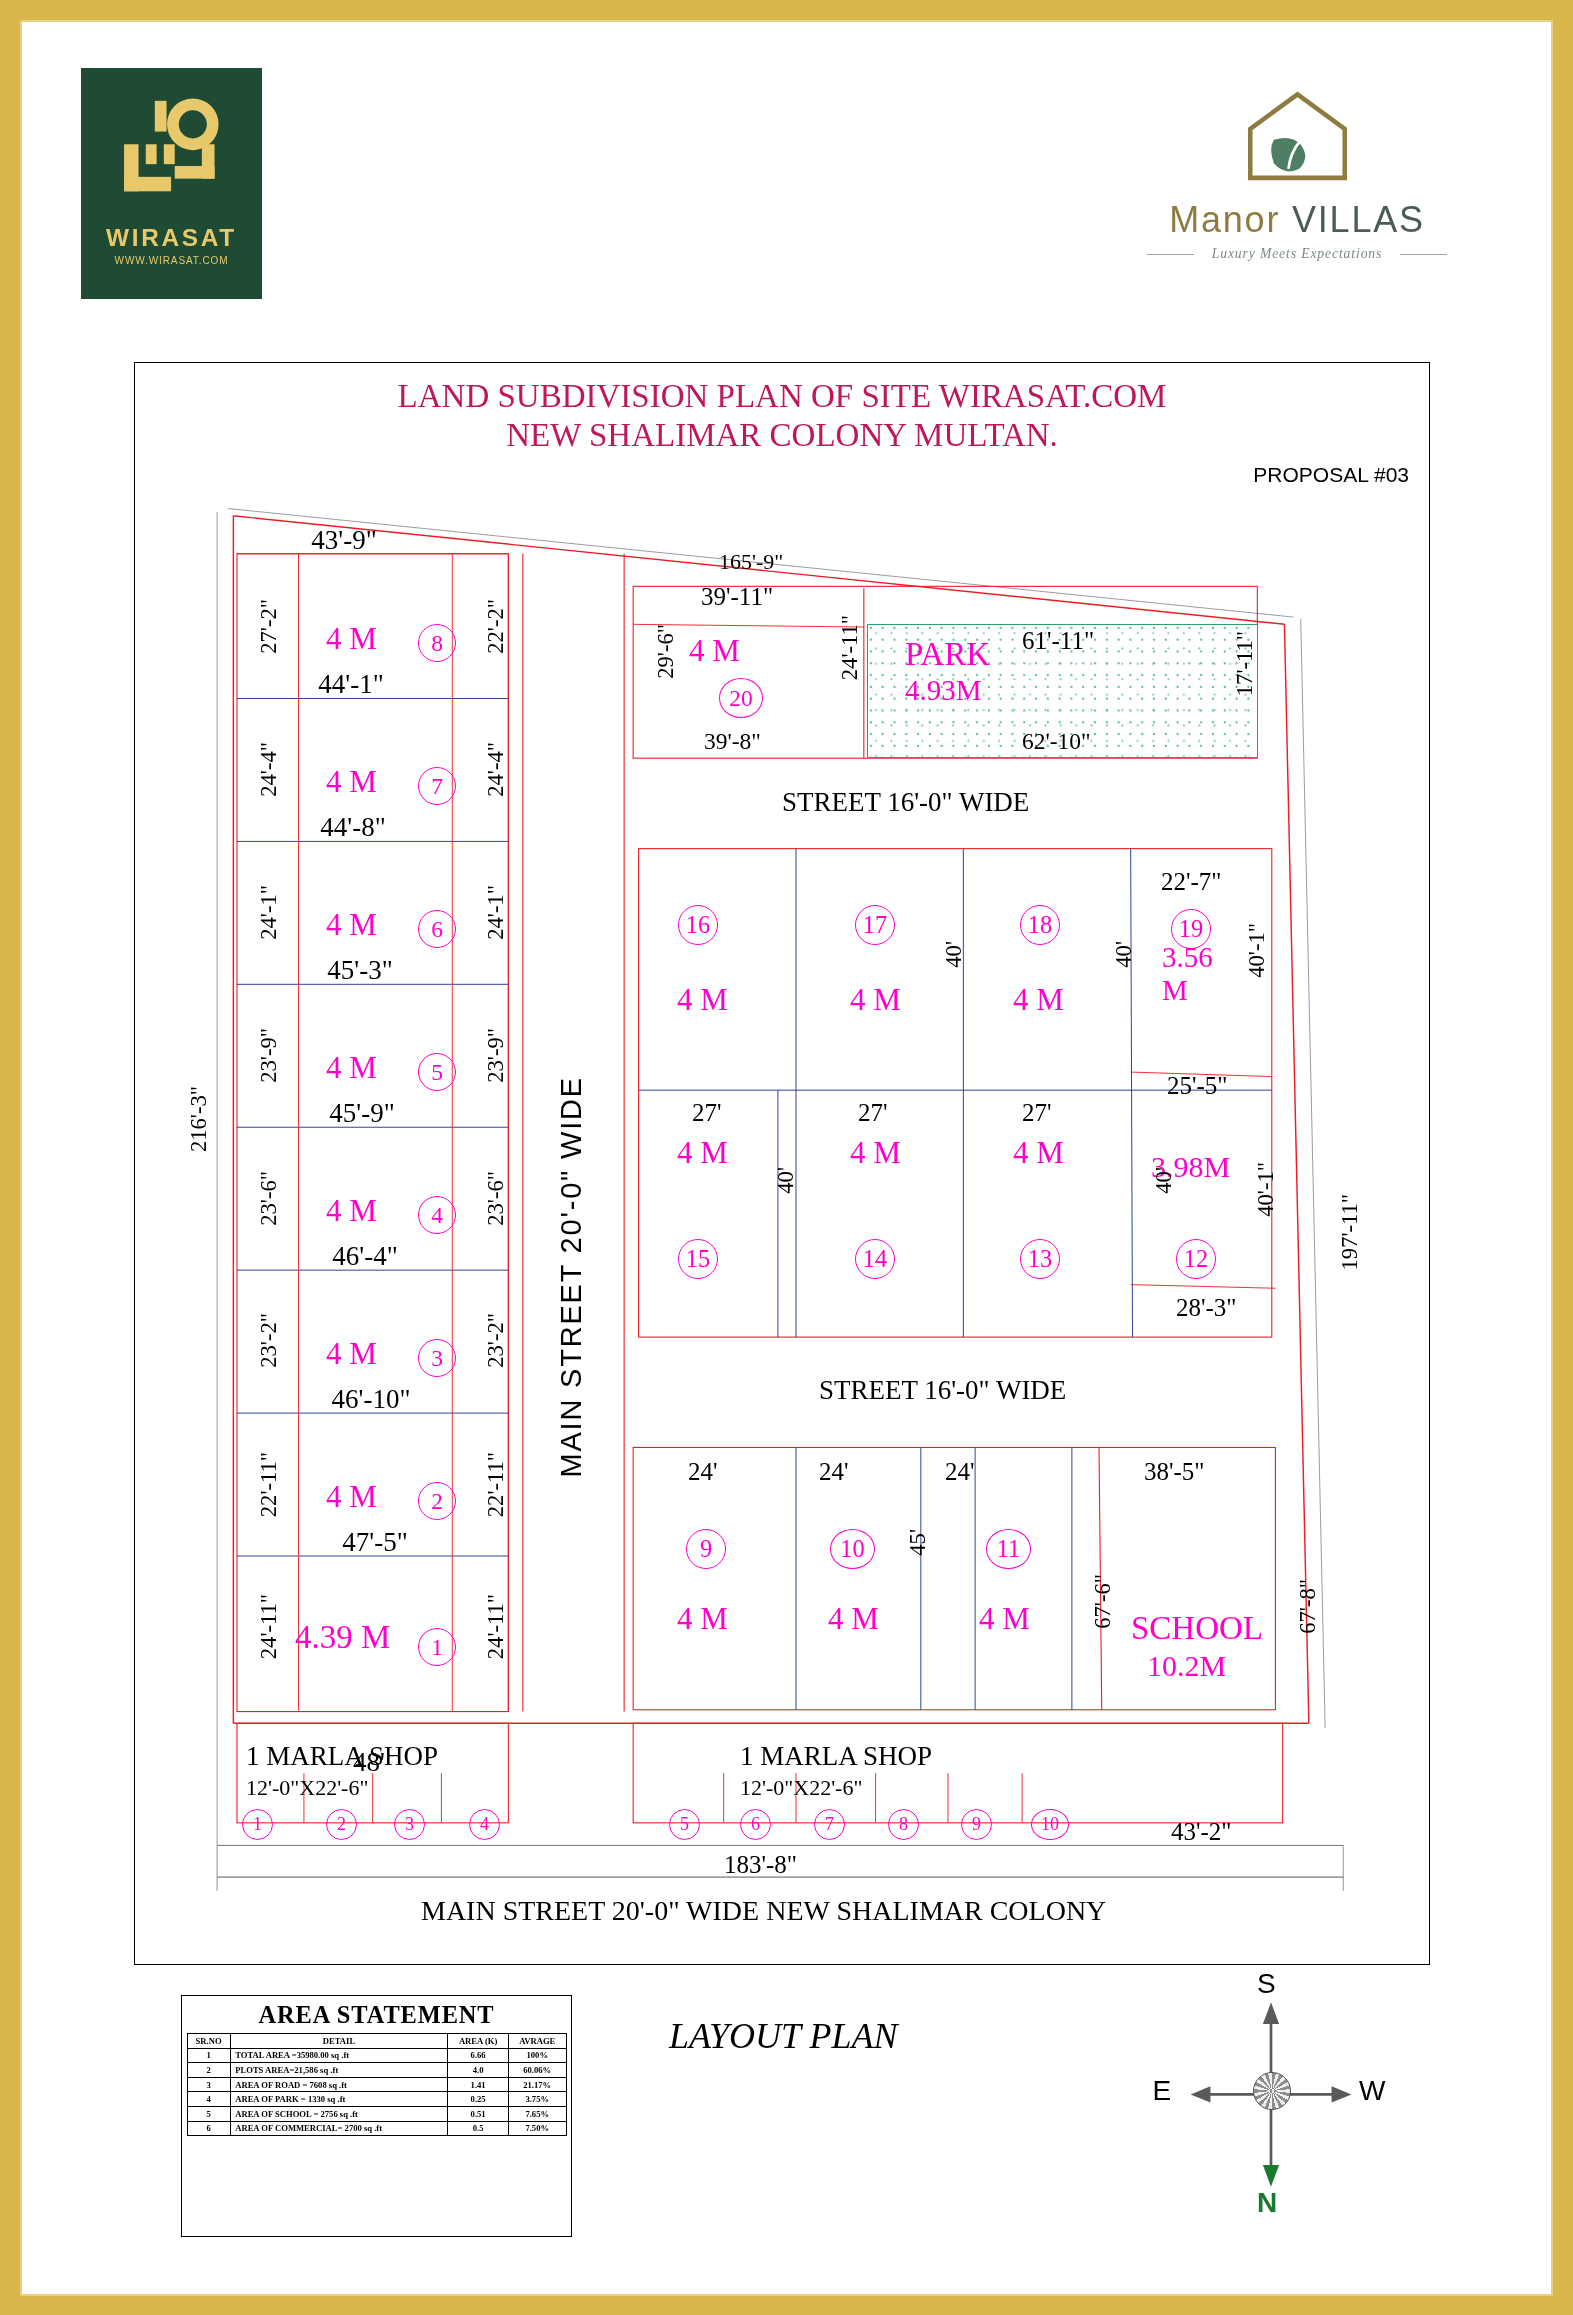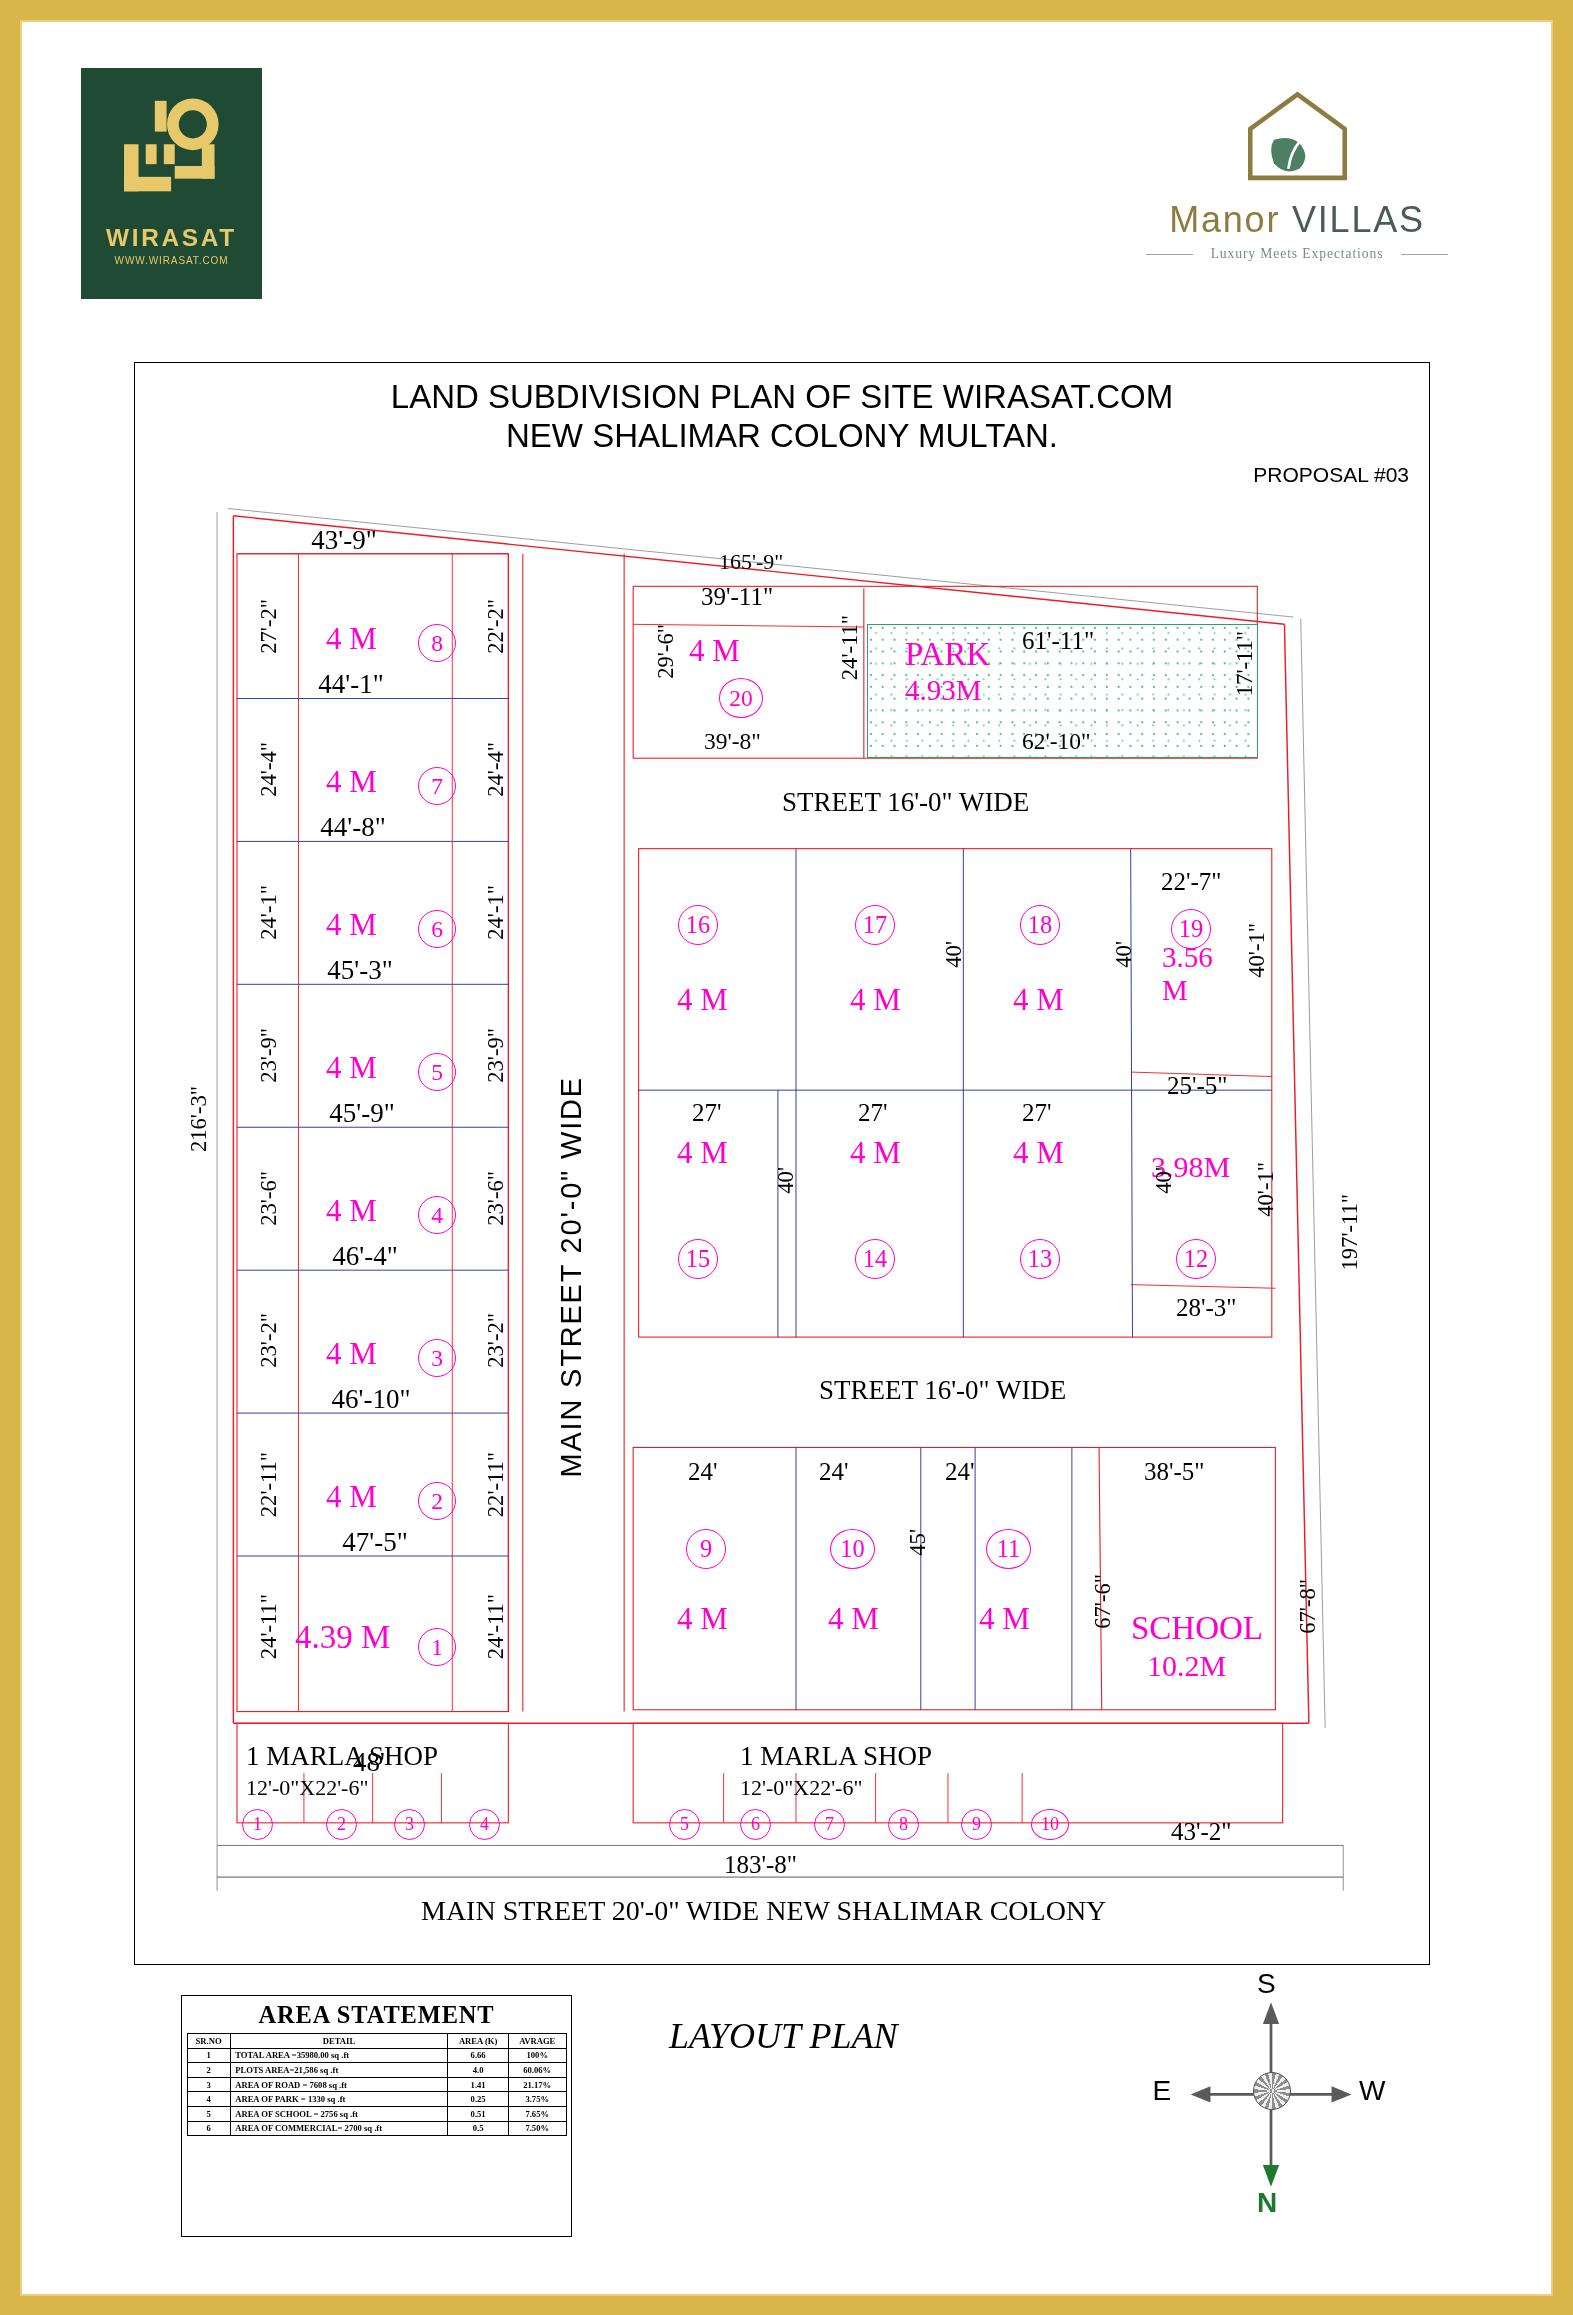--- a/index.html
+++ b/index.html
@@ -47,34 +47,34 @@
   .manor{
     position:absolute;right:95px;top:54px;width:362px;height:208px;
     display:flex;flex-direction:column;align-items:center;justify-content:flex-end;
   }
   .manor-txt{
     font-family:"Liberation Sans",sans-serif;
     font-size:36px;letter-spacing:1.8px;color:#4b5c58;font-weight:500;
   }
   .manor-txt .g{color:#8e7b3f;}
   .manor-sub{
-    font-family:"Liberation Serif",serif;
+    font-family:"Liberation Serif",serif;font-style:italic;
     font-size:13.6px;color:#7b8a85;letter-spacing:0.9px;margin-top:5.4px;
     display:flex;align-items:center;gap:18px;white-space:nowrap;
   }
   .manor-sub .rule{display:inline-block;width:47px;height:0.9px;background:#9aa8a3;}
 
   
   .plan-box{
     position:absolute;left:134px;top:362px;width:1294px;height:1601px;
     border:1.8px solid #000;background:#fff;
   }
   .title1,.title2{
     position:absolute;left:0;width:100%;text-align:center;
-    font-family:Liberation Sans, sans-serif;font-size:33px;color:#000000;
+    font-family:Liberation Serif, serif;font-size:33px;color:#be185d;
   }
   .title1{top:14.5px;}
   .title2{top:54px;}
   .proposal{
     position:absolute;right:20px;top:100px;
     font-family:"Liberation Sans",sans-serif;font-size:21px;color:#000;
   }
 
   
   .lb{position:absolute;white-space:nowrap;color:#000;}

